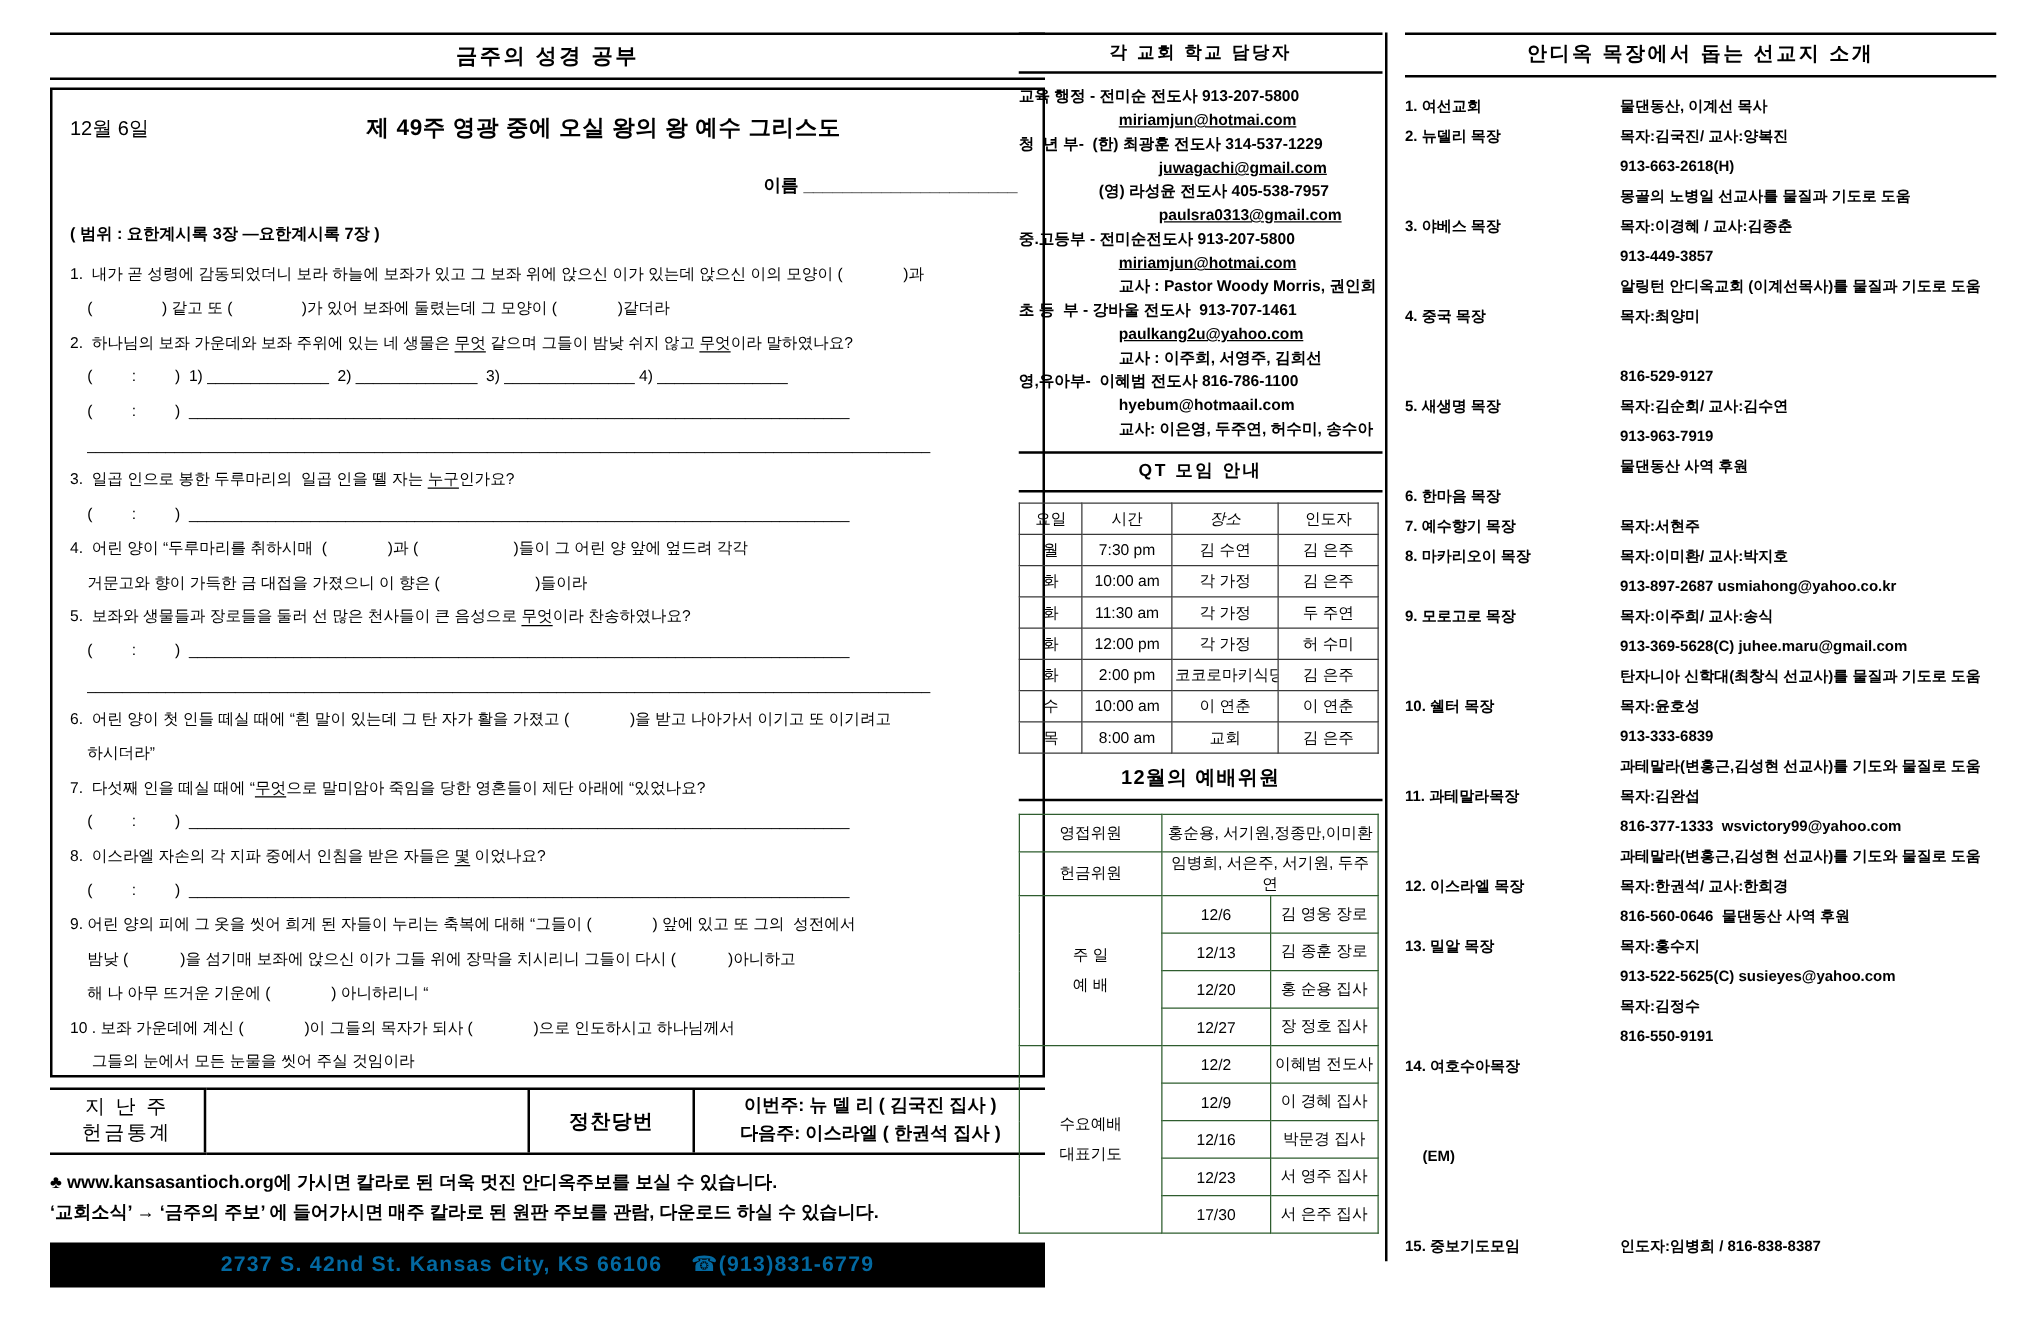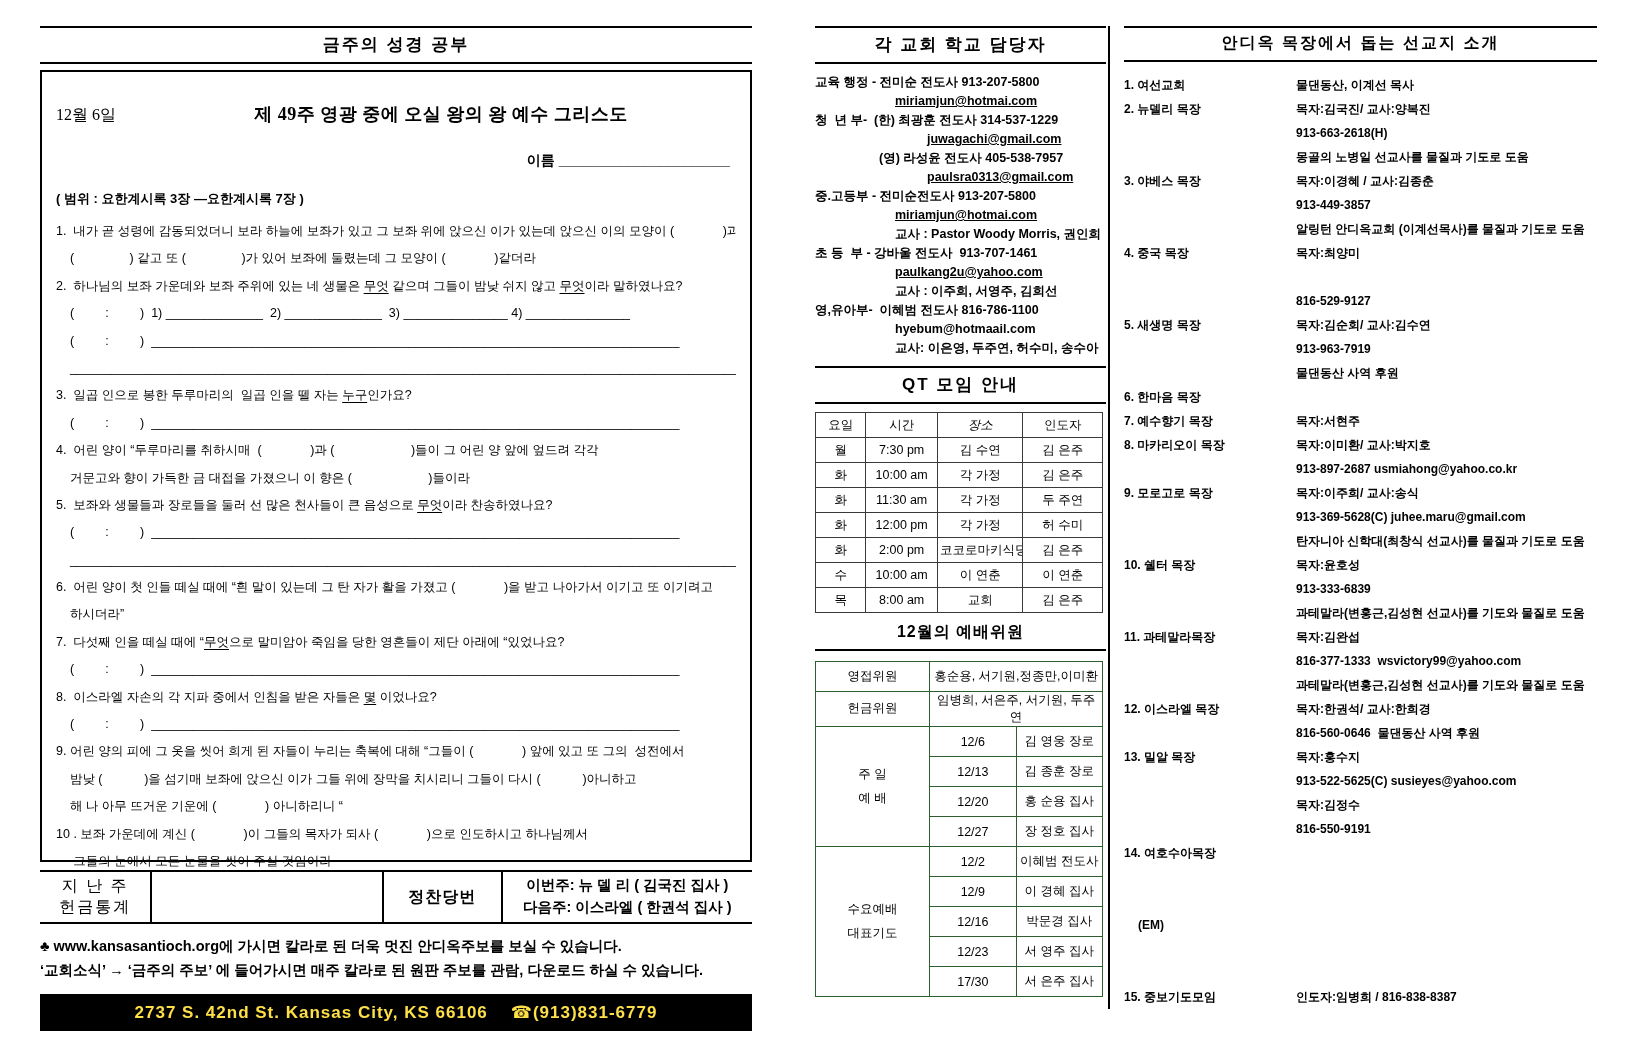--- a/index.html
+++ b/index.html
@@ -8,45 +8,45 @@
     color:#000; font-family:"Liberation Sans","DejaVu Sans",sans-serif;
     overflow:hidden;
   }
   
   .sec-title {
     border-top:2px solid #000; border-bottom:2px solid #000;
     text-align:center; font-weight:bold; font-size:17px; padding:5px 0 6px;
     letter-spacing:2px;
   }
   
-  .page-l { position:absolute; left:40px; top:26px; width:712px; }
+  .page-l { position:absolute; left:40px; top:26px; width:796px; }
   .ws-box { border:2px solid #000; margin-top:6px; height:792px; padding:10px 14px 0; box-sizing:border-box; }
-  .ws-head { display:flex; align-items:baseline; margin-top:20px;font-family:Liberation Serif, serif; }
+  .ws-head { display:flex; align-items:baseline; margin-top:8px; }
   .ws-date { font-size:16px; width:130px; }
   .ws-title { flex:1; text-align:center; font-weight:bold; font-size:18px; letter-spacing:0.5px; padding-right:40px; }
   .ws-name { text-align:right; margin-top:26px; font-size:14px; font-weight:bold; padding-right:6px; }
   .ws-scope { margin-top:20px; font-size:13px; font-weight:bold; }
   .ws-lines { margin-top:10px; }
   .ws-line { white-space:pre; overflow:hidden; font-size:12.5px; line-height:27.4px; height:27.4px; }
   .ws-line .u { text-decoration:underline; text-underline-offset:3px; }
   .off-table { width:100%; border-collapse:collapse; margin-top:8px; table-layout:fixed; }
   .off-table td { border-top:2px solid #000; border-bottom:2px solid #000; padding:3px 6px; vertical-align:middle; height:44px; }
   .off-table td + td { border-left:2px solid #000; }
   .off-c1 { width:15%; text-align:center; font-size:16px; line-height:1.3; white-space:pre-line; letter-spacing:2px; }
   .off-c2 { width:33%; }
   .off-c3 { width:16%; text-align:center; font-weight:bold; font-size:16px; letter-spacing:1px; }
   .off-c4 { width:36%; font-weight:bold; font-size:14.5px; line-height:1.5; white-space:pre-line; text-align:center; }
   .notes { margin-top:10px; font-weight:bold; font-size:14.5px; line-height:24px; }
-  .bar { margin-top:12px; background:#000; color:#fde047; text-align:center; font-weight:bold; font-size:17px; padding:8px 0; letter-spacing:1px; }
+  .bar { margin-top:12px; background:#000; color:#0369a1; text-align:center; font-weight:bold; font-size:17px; padding:8px 0; letter-spacing:1px; }
   
   .page-r { position:absolute; left:815px; top:26px; width:782px; }
   .cols { display:flex; align-items:stretch; }
   .col-a { width:293px; flex:none; box-sizing:border-box; padding-right:2px; }
   .col-b { flex:1; border-left:2px solid #000; padding-left:14px; box-sizing:border-box; }
-  .col-a .sec-title { font-size:17px; letter-spacing:2px; }
+  .col-a .sec-title { font-size:14px; letter-spacing:2px; }
   .col-b .sec-title { font-size:16px; letter-spacing:2px; }
   .contacts { margin-top:9px; font-weight:bold; font-size:12.5px; line-height:19px; }
   .c-line { white-space:pre; overflow:hidden; }
   .email { text-decoration:underline; }
   .ind1 { padding-left:80px; }
   .ind2 { padding-left:112px; }
   .ind3 { padding-left:64px; }
   .qt-title { margin-top:8px; }
   .qt-table { border-collapse:collapse; width:99%; margin-top:8px; table-layout:fixed; font-size:12.5px; text-align:center; }
   .qt-table th, .qt-table td { border:1.5px solid #3a3a3a; height:24px; font-weight:normal; padding:0 2px; overflow:hidden; white-space:nowrap; }

